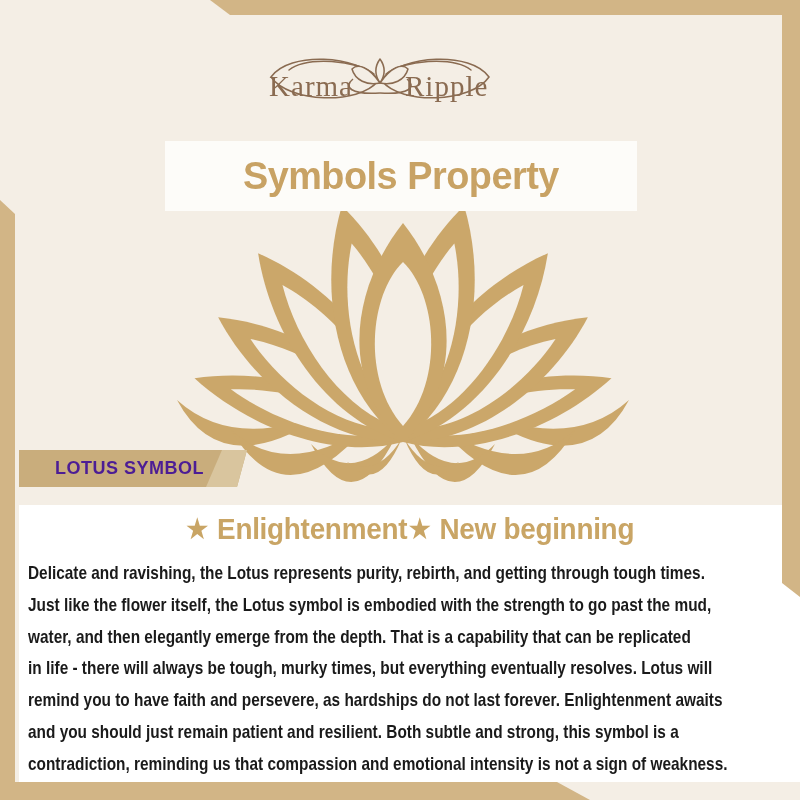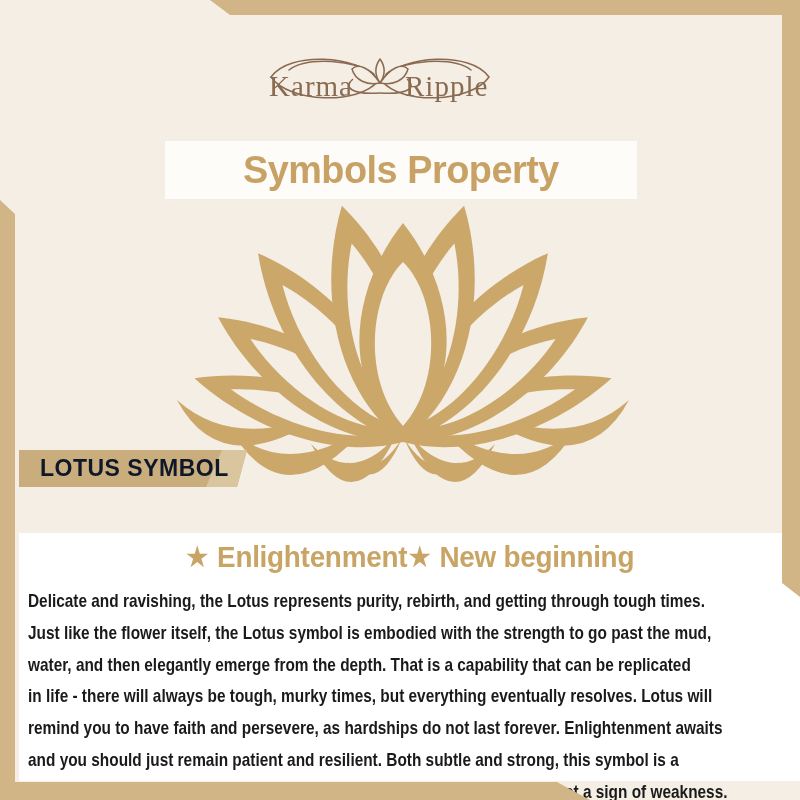--- a/index.html
+++ b/index.html
@@ -17,40 +17,40 @@
   .band-left{left:0;top:200px;width:15px;height:600px;
     clip-path:polygon(0 0,100% 14px,100% 100%,0 100%);}
   .band-bottom{left:0;bottom:0;width:590px;height:18px;
     clip-path:polygon(0 0,calc(100% - 33px) 0,100% 100%,0 100%);}
   
   .logo{position:absolute;left:255px;top:49px;width:250px;height:64px;z-index:2;}
   .logo svg text{
     font-family:"Liberation Serif",serif;font-size:29px;fill:#8a6b51;letter-spacing:1px;
   }
   
-  .title-band{position:absolute;left:165px;top:141px;width:472px;height:58px;
+  .title-band{position:absolute;left:165px;top:141px;width:472px;height:70px;
     background:#fdfcf9;z-index:2;display:flex;align-items:center;justify-content:center;}
   .title-text{
     font-weight:700;font-size:39px;color:#c8a264;white-space:nowrap;
     transform:scaleX(.97);letter-spacing:-.5px;
   }
   
   .lotus{position:absolute;left:123px;top:200px;z-index:1;}
   
   .banner{position:absolute;left:19px;top:450px;width:228px;height:37px;
     background:#c9ad7c;z-index:4;
     clip-path:polygon(0 0,100% 0,calc(100% - 10px) 100%,0 100%);
     display:flex;align-items:center;}
   .banner-wedge{position:absolute;right:0;top:0;width:42px;height:100%;
     background:#d9c59e;clip-path:polygon(17px 0,100% 0,100% 100%,1px 100%);}
-  .banner-label{position:relative;z-index:1;color:#0f172a;font-size:23px;
-    font-weight:600;letter-spacing:.5px;padding-left:21px;white-space:nowrap;}
+  .banner-label{position:relative;z-index:1;color:#4c1d95;font-size:18px;
+    font-weight:600;letter-spacing:.5px;padding-left:36px;white-space:nowrap;}
   
-  .content-box{position:absolute;left:19px;top:505px;width:781px;height:248px;
-    background:#ffffff;z-index:3;margin-top:28px;}
+  .content-box{position:absolute;left:19px;top:505px;width:781px;height:277px;
+    background:#ffffff;z-index:3;}
   .content-heading{
     position:absolute;left:0;top:6px;width:100%;text-align:center;
     font-weight:700;font-size:30px;color:#c9a565;white-space:nowrap;
     font-family:"Liberation Sans","DejaVu Sans",sans-serif;
     transform:scaleX(.93);letter-spacing:-.3px;
   }
   .content-paragraph{
     position:absolute;left:9px;top:52px;width:960px;
     white-space:pre;font-weight:700;font-size:19px;line-height:31.8px;
     color:#1a1a1a;letter-spacing:0;

